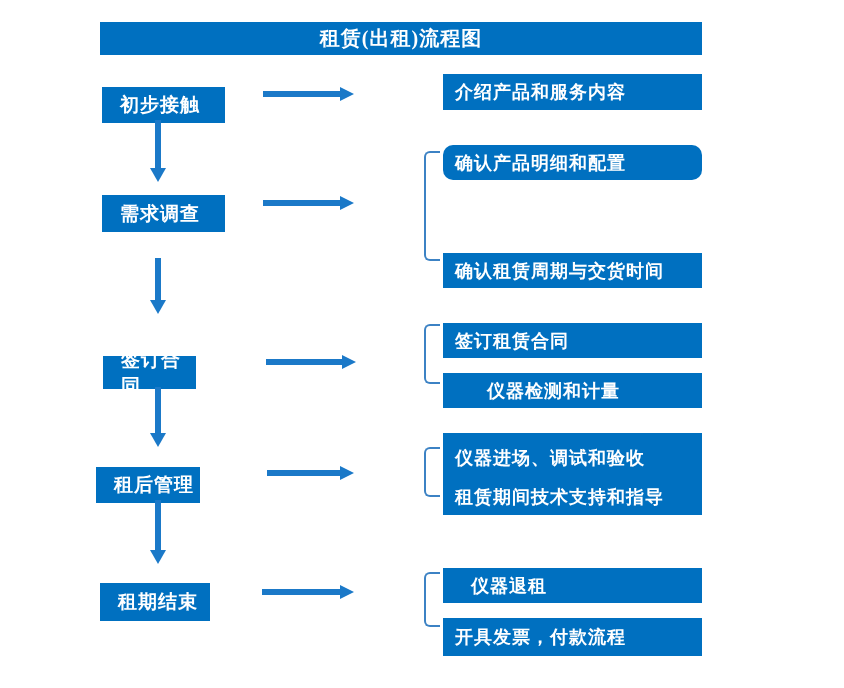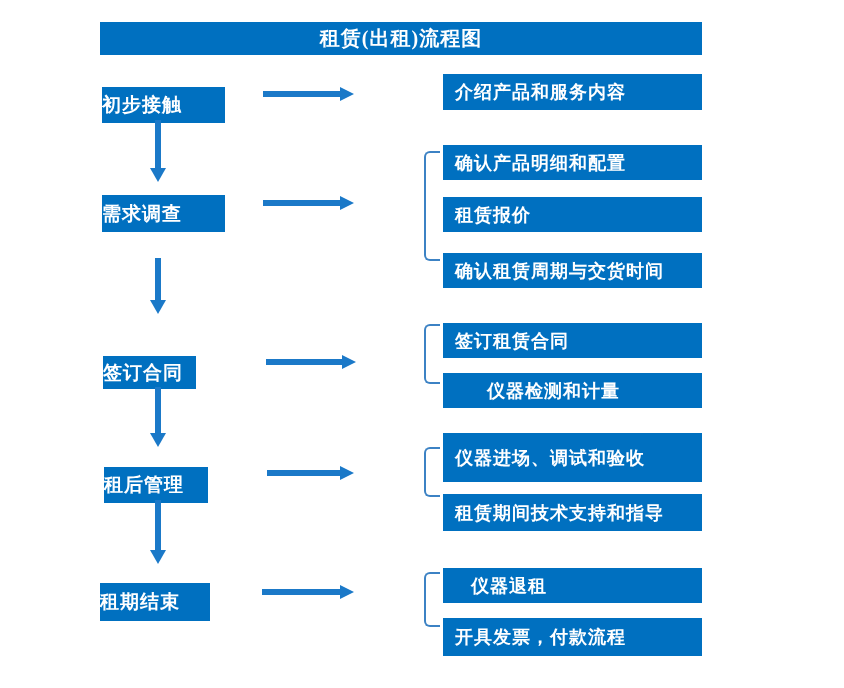--- a/index.html
+++ b/index.html
@@ -19,39 +19,39 @@
     align-items:center;
     letter-spacing:1px;
     box-sizing:border-box;
     margin-top:10px;
   }
   .title{
     left:100px;top:12px;width:602px;height:33px;
     justify-content:center;
     font-size:20px;
   }
-  .step{font-size:19px;padding-left:0;}
+  .step{font-size:19px;padding-left:18px;}
   .detail{left:443px;width:259px;font-size:18px;padding-left:12px;}
 
   
   .s1{left:102px;top:77px;width:123px;height:36px;}
   .s2{left:102px;top:185px;width:123px;height:37px;}
   .s3{left:103px;top:346px;width:93px;height:33px;}
-  .s4{left:104px;top:457px;width:104px;height:36px;font-family:Liberation Mono, monospace;}
+  .s4{left:96px;top:457px;width:104px;height:36px;font-family:Liberation Mono, monospace;}
   .s5{left:100px;top:573px;width:110px;height:38px;}
 
   
   .d1{top:64px;height:36px;}
-  .d2{top:135px;height:35px;}
+  .d2{top:135px;height:35px;border-radius:10px;}
   .d3{top:187px;height:35px;}
   .d4{top:243px;height:35px;}
   .d5{top:313px;height:35px;text-align:center;}
   .d6{top:363px;height:35px;padding-left:44px;}
   .d7{top:423px;height:49px;}
-  .d8{top:484px;height:37px;text-align:right;}
+  .d8{top:468px;height:37px;text-align:right;}
   .d9{top:558px;height:35px;padding-left:28px;}
   .d10{top:608px;height:38px;}
 
   
   .arrow{position:absolute;}
   .arrow .shaft{position:absolute;background:var(--arrow-blue,#1B79C8);}
   .arrow-down{width:16px;}
   .arrow-down .shaft{left:5px;top:0;width:6px;}
   .arrow-down .head{
     position:absolute;left:0;bottom:0;width:0;height:0;
@@ -140,21 +140,20 @@
       <div class="head"></div>
     </div>
 
   <div class="bracket b1"></div>
   <div class="bracket b2"></div>
   <div class="bracket b3"></div>
   <div class="bracket b4"></div>
 
   <div class="bluebox detail d1">介绍产品和服务内容</div>
   <div class="bluebox detail d2">确认产品明细和配置</div>
-  <div class="bluebox detail d3">租赁报价</div>
   <div class="bluebox detail d4">确认租赁周期与交货时间</div>
   <div class="bluebox detail d5">签订租赁合同</div>
   <div class="bluebox detail d6">仪器检测和计量</div>
   <div class="bluebox detail d7">仪器进场、调试和验收</div>
   <div class="bluebox detail d8">租赁期间技术支持和指导</div>
   <div class="bluebox detail d9">仪器退租</div>
   <div class="bluebox detail d10">开具发票，付款流程</div>
 
 </div>
 

